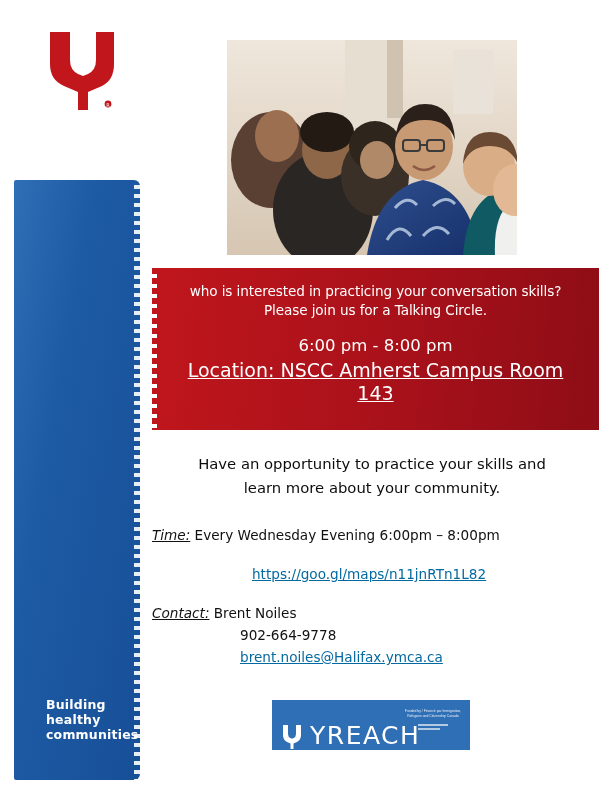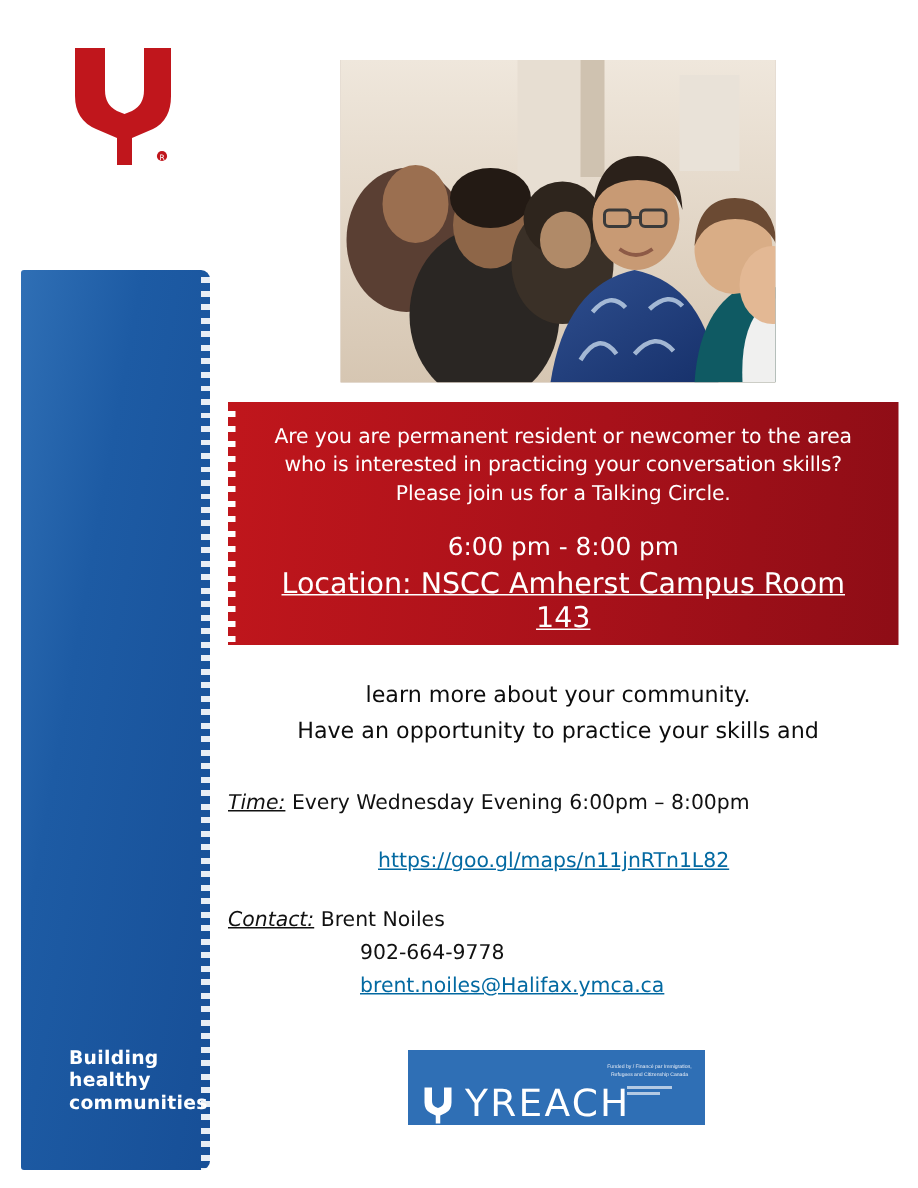--- a/index.html
+++ b/index.html
@@ -256,31 +256,30 @@
     <path d="M236 124 q2 -32 27 -32 q26 0 28 32 q-8 -18 -28 -18 q-20 0 -27 18 Z" fill="#6b4a33"></path>
 
     <path d="M268 215 q-2 -46 22 -56 L290 215 Z" fill="#f0f0ef"></path>
     <ellipse cx="288" cy="150" rx="22" ry="26" fill="#e3b894"></ellipse>
 
     <rect width="290" height="215" fill="none"></rect>
   </svg>
 </div>
 
 <div class="red-banner">
-  <div class="red-line">Are you are permanent resident or newcomer to the area</div>
   <div class="red-line">who is interested in practicing your conversation skills?</div>
   <div class="red-line">Please join us for a Talking Circle.</div>
   <div class="red-when">6:00 pm - 8:00 pm</div>
   <div class="red-location">Location: NSCC Amherst Campus Room 143</div>
 </div>
 
 <div class="body-block">
   <div class="intro">
+    <div>Have an opportunity to practice your skills and</div>
     <div>learn more about your community.</div>
-    <div>Have an opportunity to practice your skills and</div>
   </div>
 
   <div class="details">
     <div class="row">
       <span class="lbl">Time:</span>
       <span>Every Wednesday Evening 6:00pm – 8:00pm</span>
     </div>
 
     <div class="row">
       <div class="indent-1">

